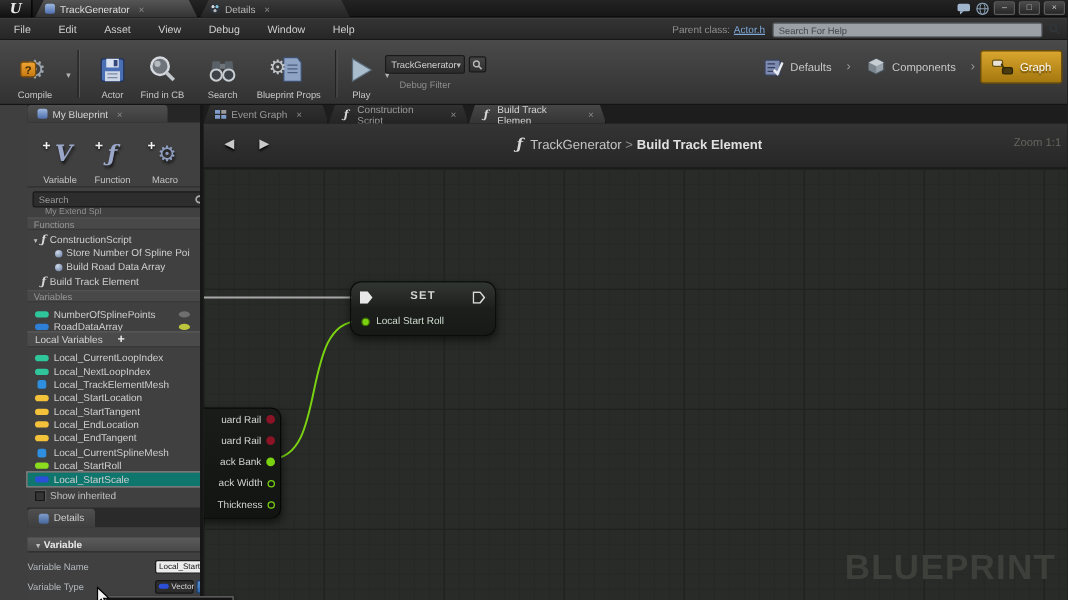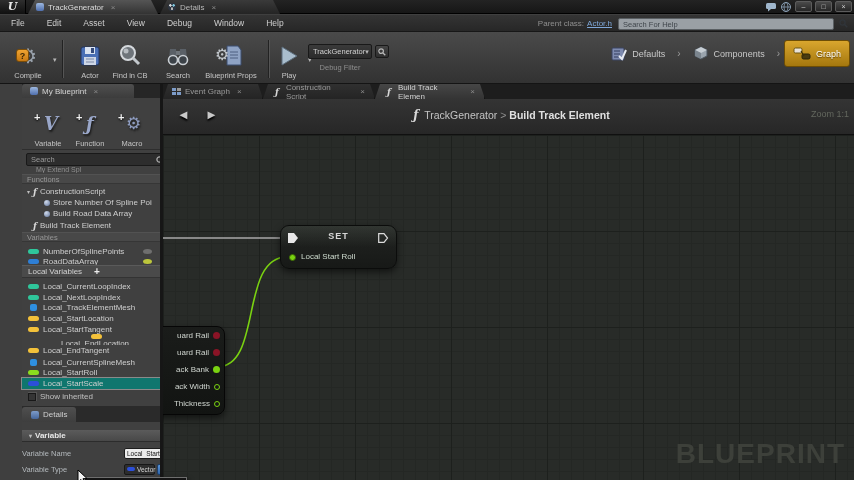--- a/index.html
+++ b/index.html
@@ -380,21 +380,21 @@
         <span>Local_TrackElementMesh</span>
       </div>
     <div class="lv-row" style="top:229px;">
         <span class="pill" style="background: rgb(243, 193, 58);"></span>
         <span>Local_StartLocation</span>
       </div>
     <div class="lv-row" style="top:240px;">
         <span class="pill" style="background: rgb(243, 193, 58);"></span>
         <span>Local_StartTangent</span>
       </div>
-    <div class="lv-row" style="top:250px;flex-direction:column;">
+    <div class="lv-row" style="top:250px;">
         <span class="pill" style="background: rgb(243, 193, 58);"></span>
         <span>Local_EndLocation</span>
       </div>
     <div class="lv-row" style="top:261px;">
         <span class="pill" style="background: rgb(243, 193, 58);"></span>
         <span>Local_EndTangent</span>
       </div>
     <div class="lv-row" style="top:273px;">
         <span class="objico" style="background: rgb(46, 143, 224);"></span>
         <span>Local_CurrentSplineMesh</span>

